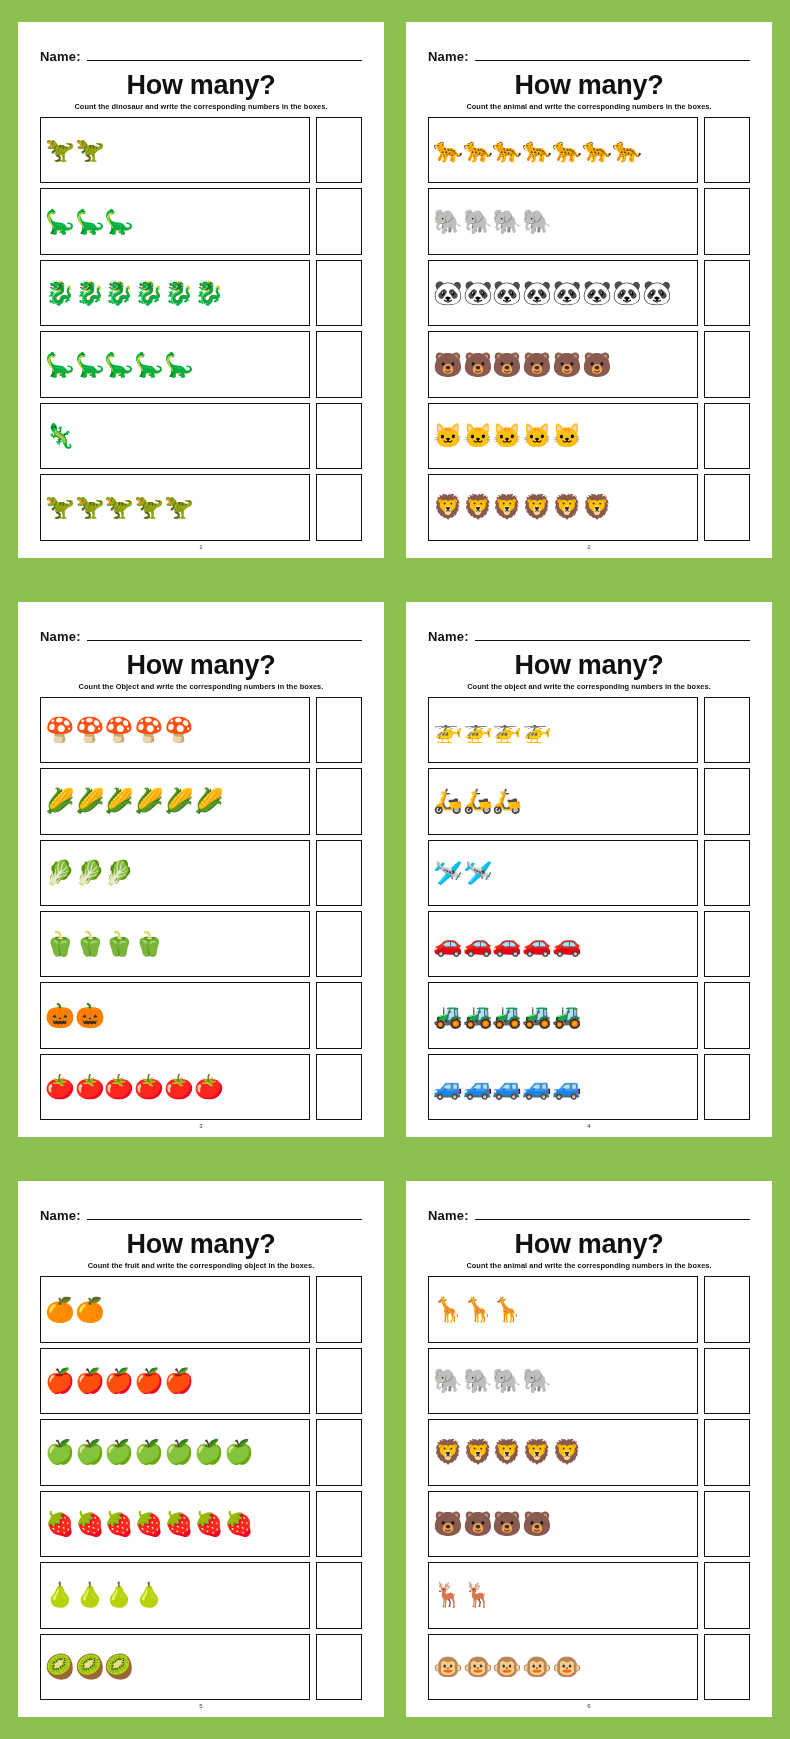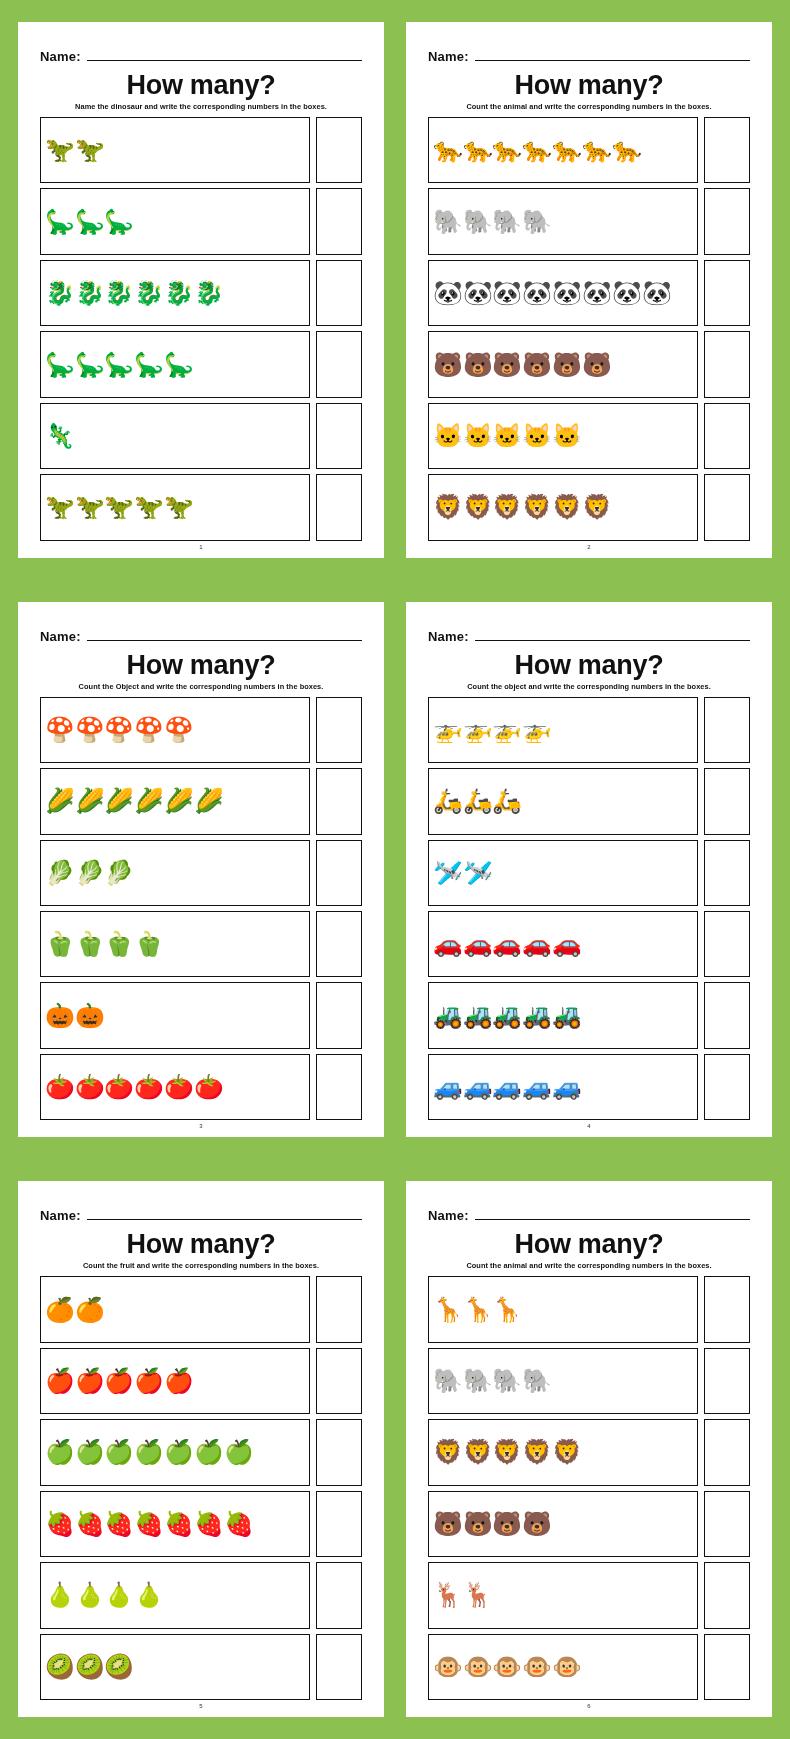--- a/index.html
+++ b/index.html
@@ -111,21 +111,21 @@
 </head>
 <body>
 
 <div class="grid">
     <div class="sheet">
       <div class="name-row">
         <span class="name-label">Name:</span>
         <span class="name-line"></span>
       </div>
       <div class="title">How many?</div>
-      <div class="subtitle">Name the dinosaur and write the corresponding numbers in the boxes.</div>
+      <div class="subtitle">Count the dinosaur and write the corresponding numbers in the boxes.</div>
       <div class="rows">
         <div class="row">
           <div class="objects">
             <span class="icon" style="font-size: 24px;">🦖</span>
             <span class="icon" style="font-size: 24px;">🦖</span>
           </div>
           <div class="answer-box"></div>
         </div>
         <div class="row">
           <div class="objects">
@@ -383,21 +383,21 @@
         </div>
       </div>
       <div class="page-num">4</div>
     </div>
     <div class="sheet">
       <div class="name-row">
         <span class="name-label">Name:</span>
         <span class="name-line"></span>
       </div>
       <div class="title">How many?</div>
-      <div class="subtitle">Count the fruit and write the corresponding numbers in the boxes.</div>
+      <div class="subtitle">Count the fruit and write the corresponding object in the boxes.</div>
       <div class="rows">
         <div class="row">
           <div class="objects">
             <span class="icon" style="font-size: 24px;">🍊</span>
             <span class="icon" style="font-size: 24px;">🍊</span>
           </div>
           <div class="answer-box"></div>
         </div>
         <div class="row">
           <div class="objects">

